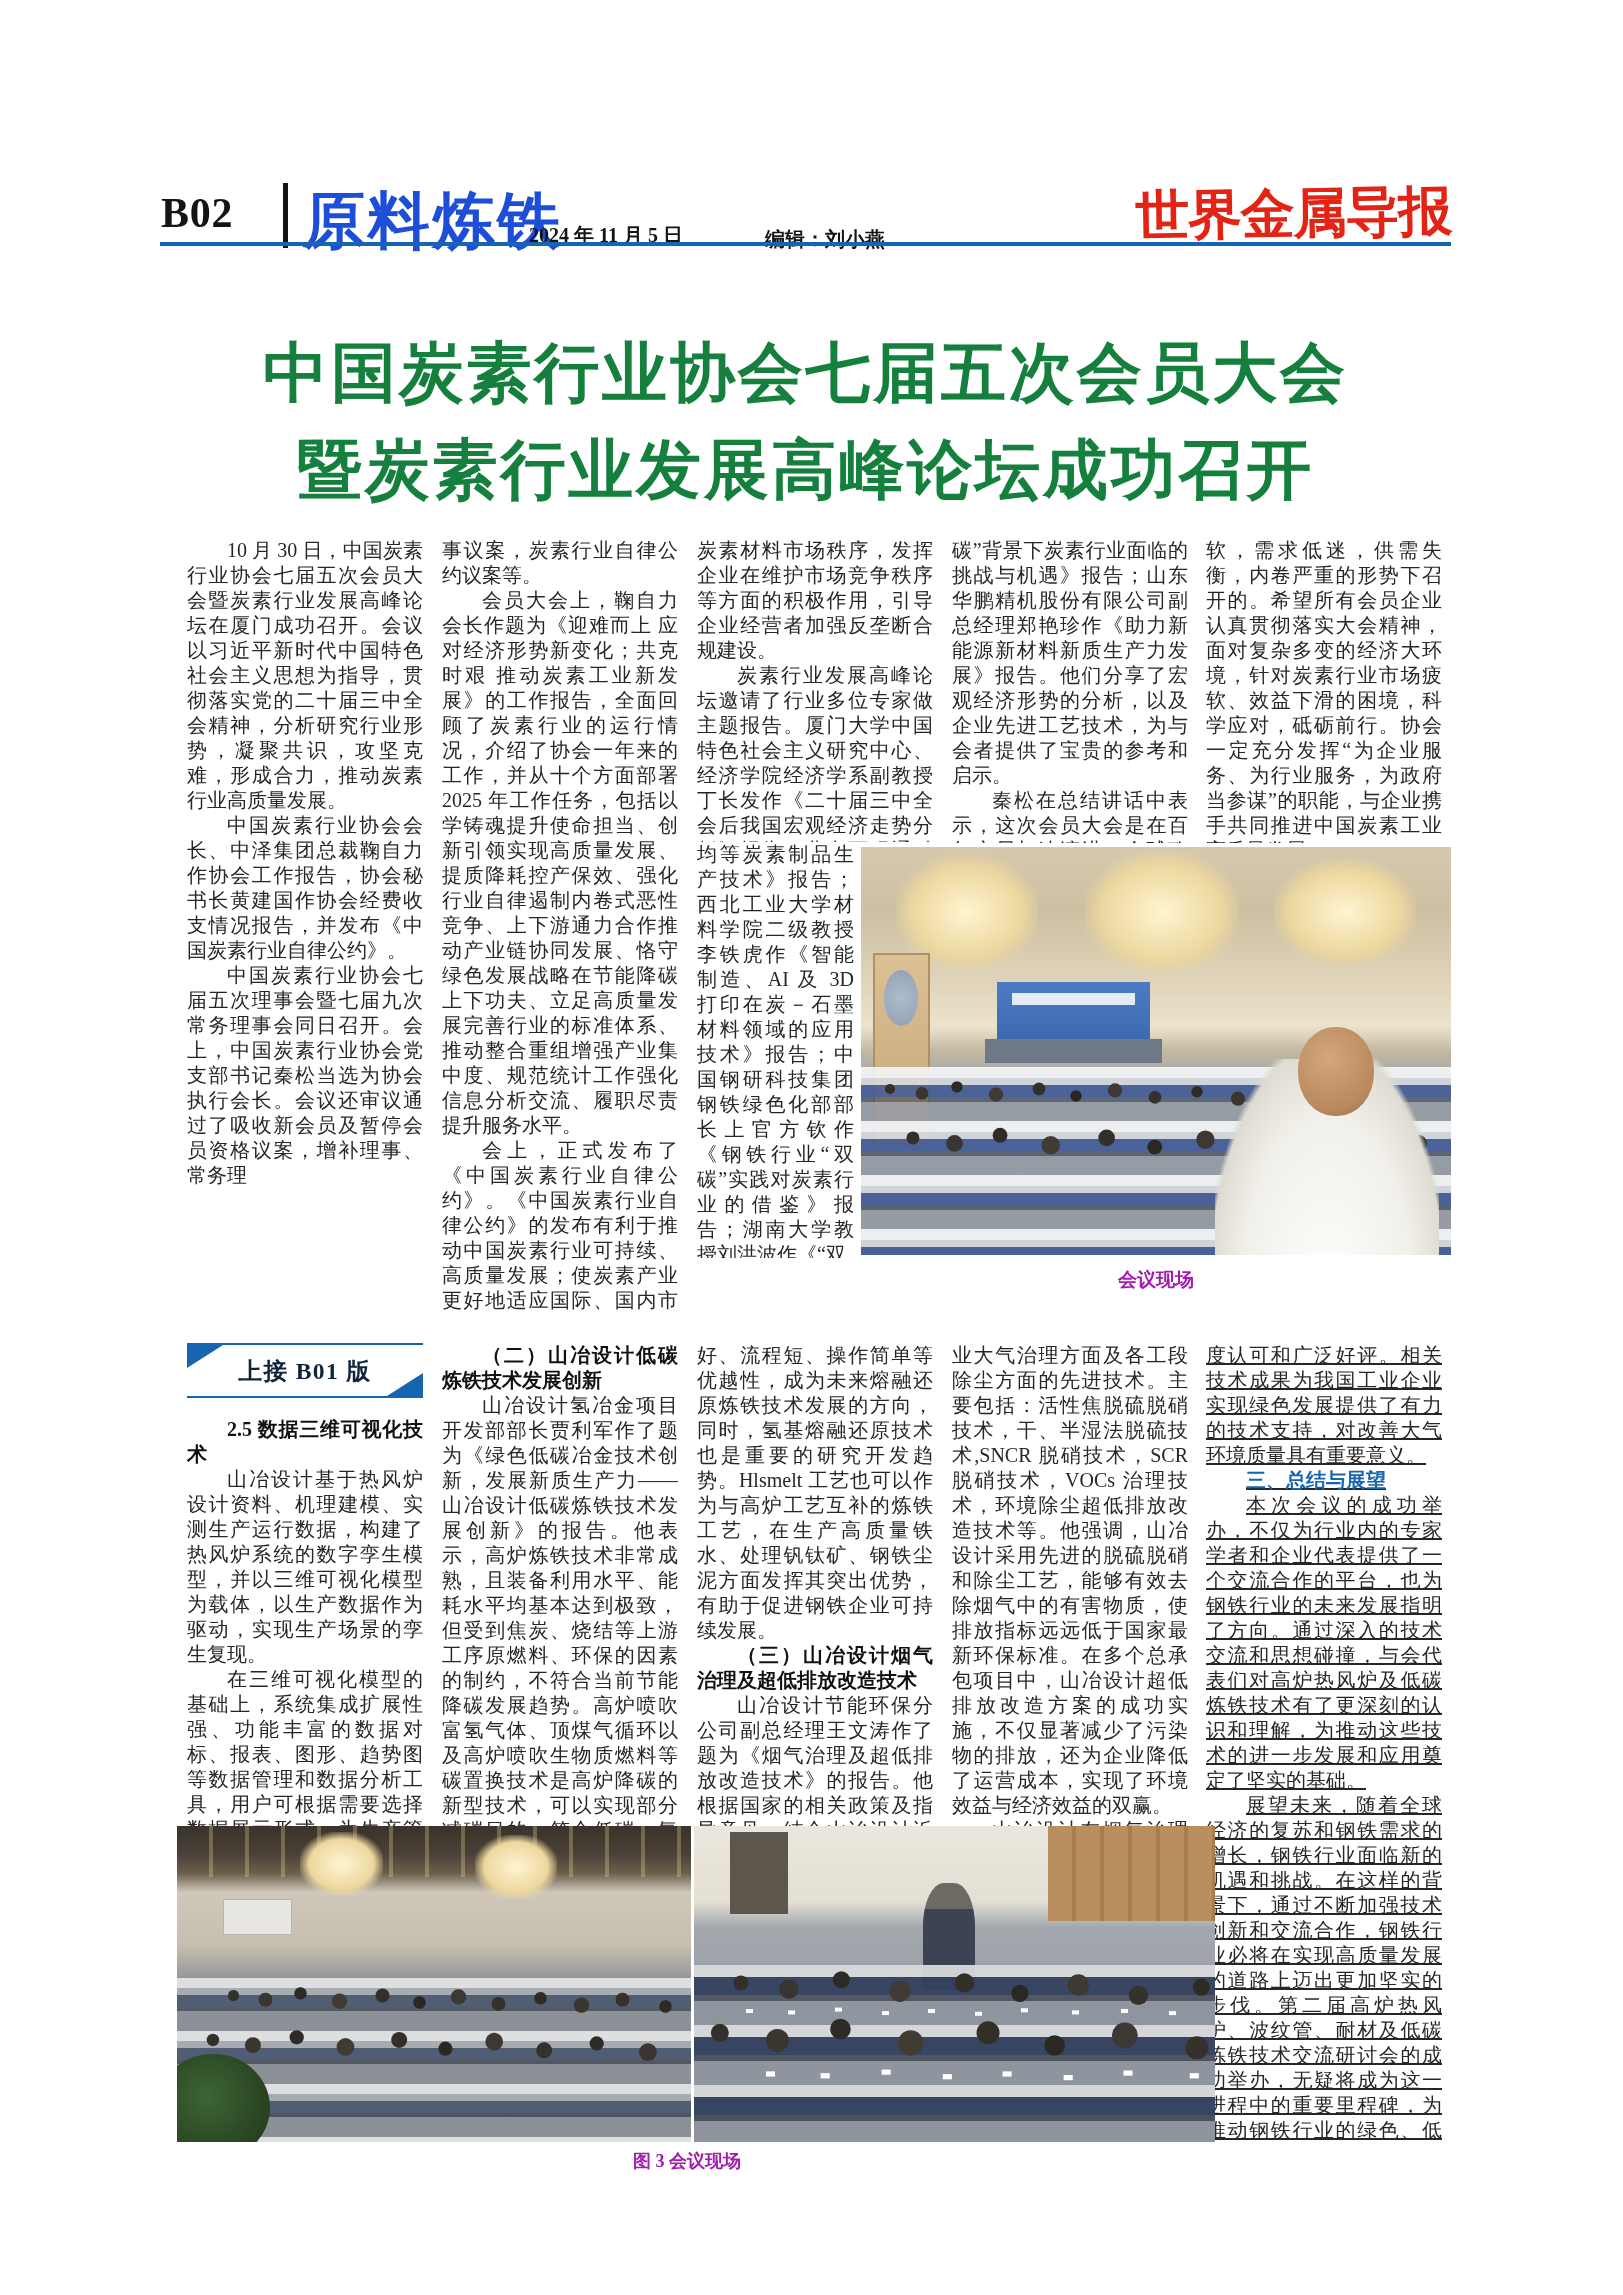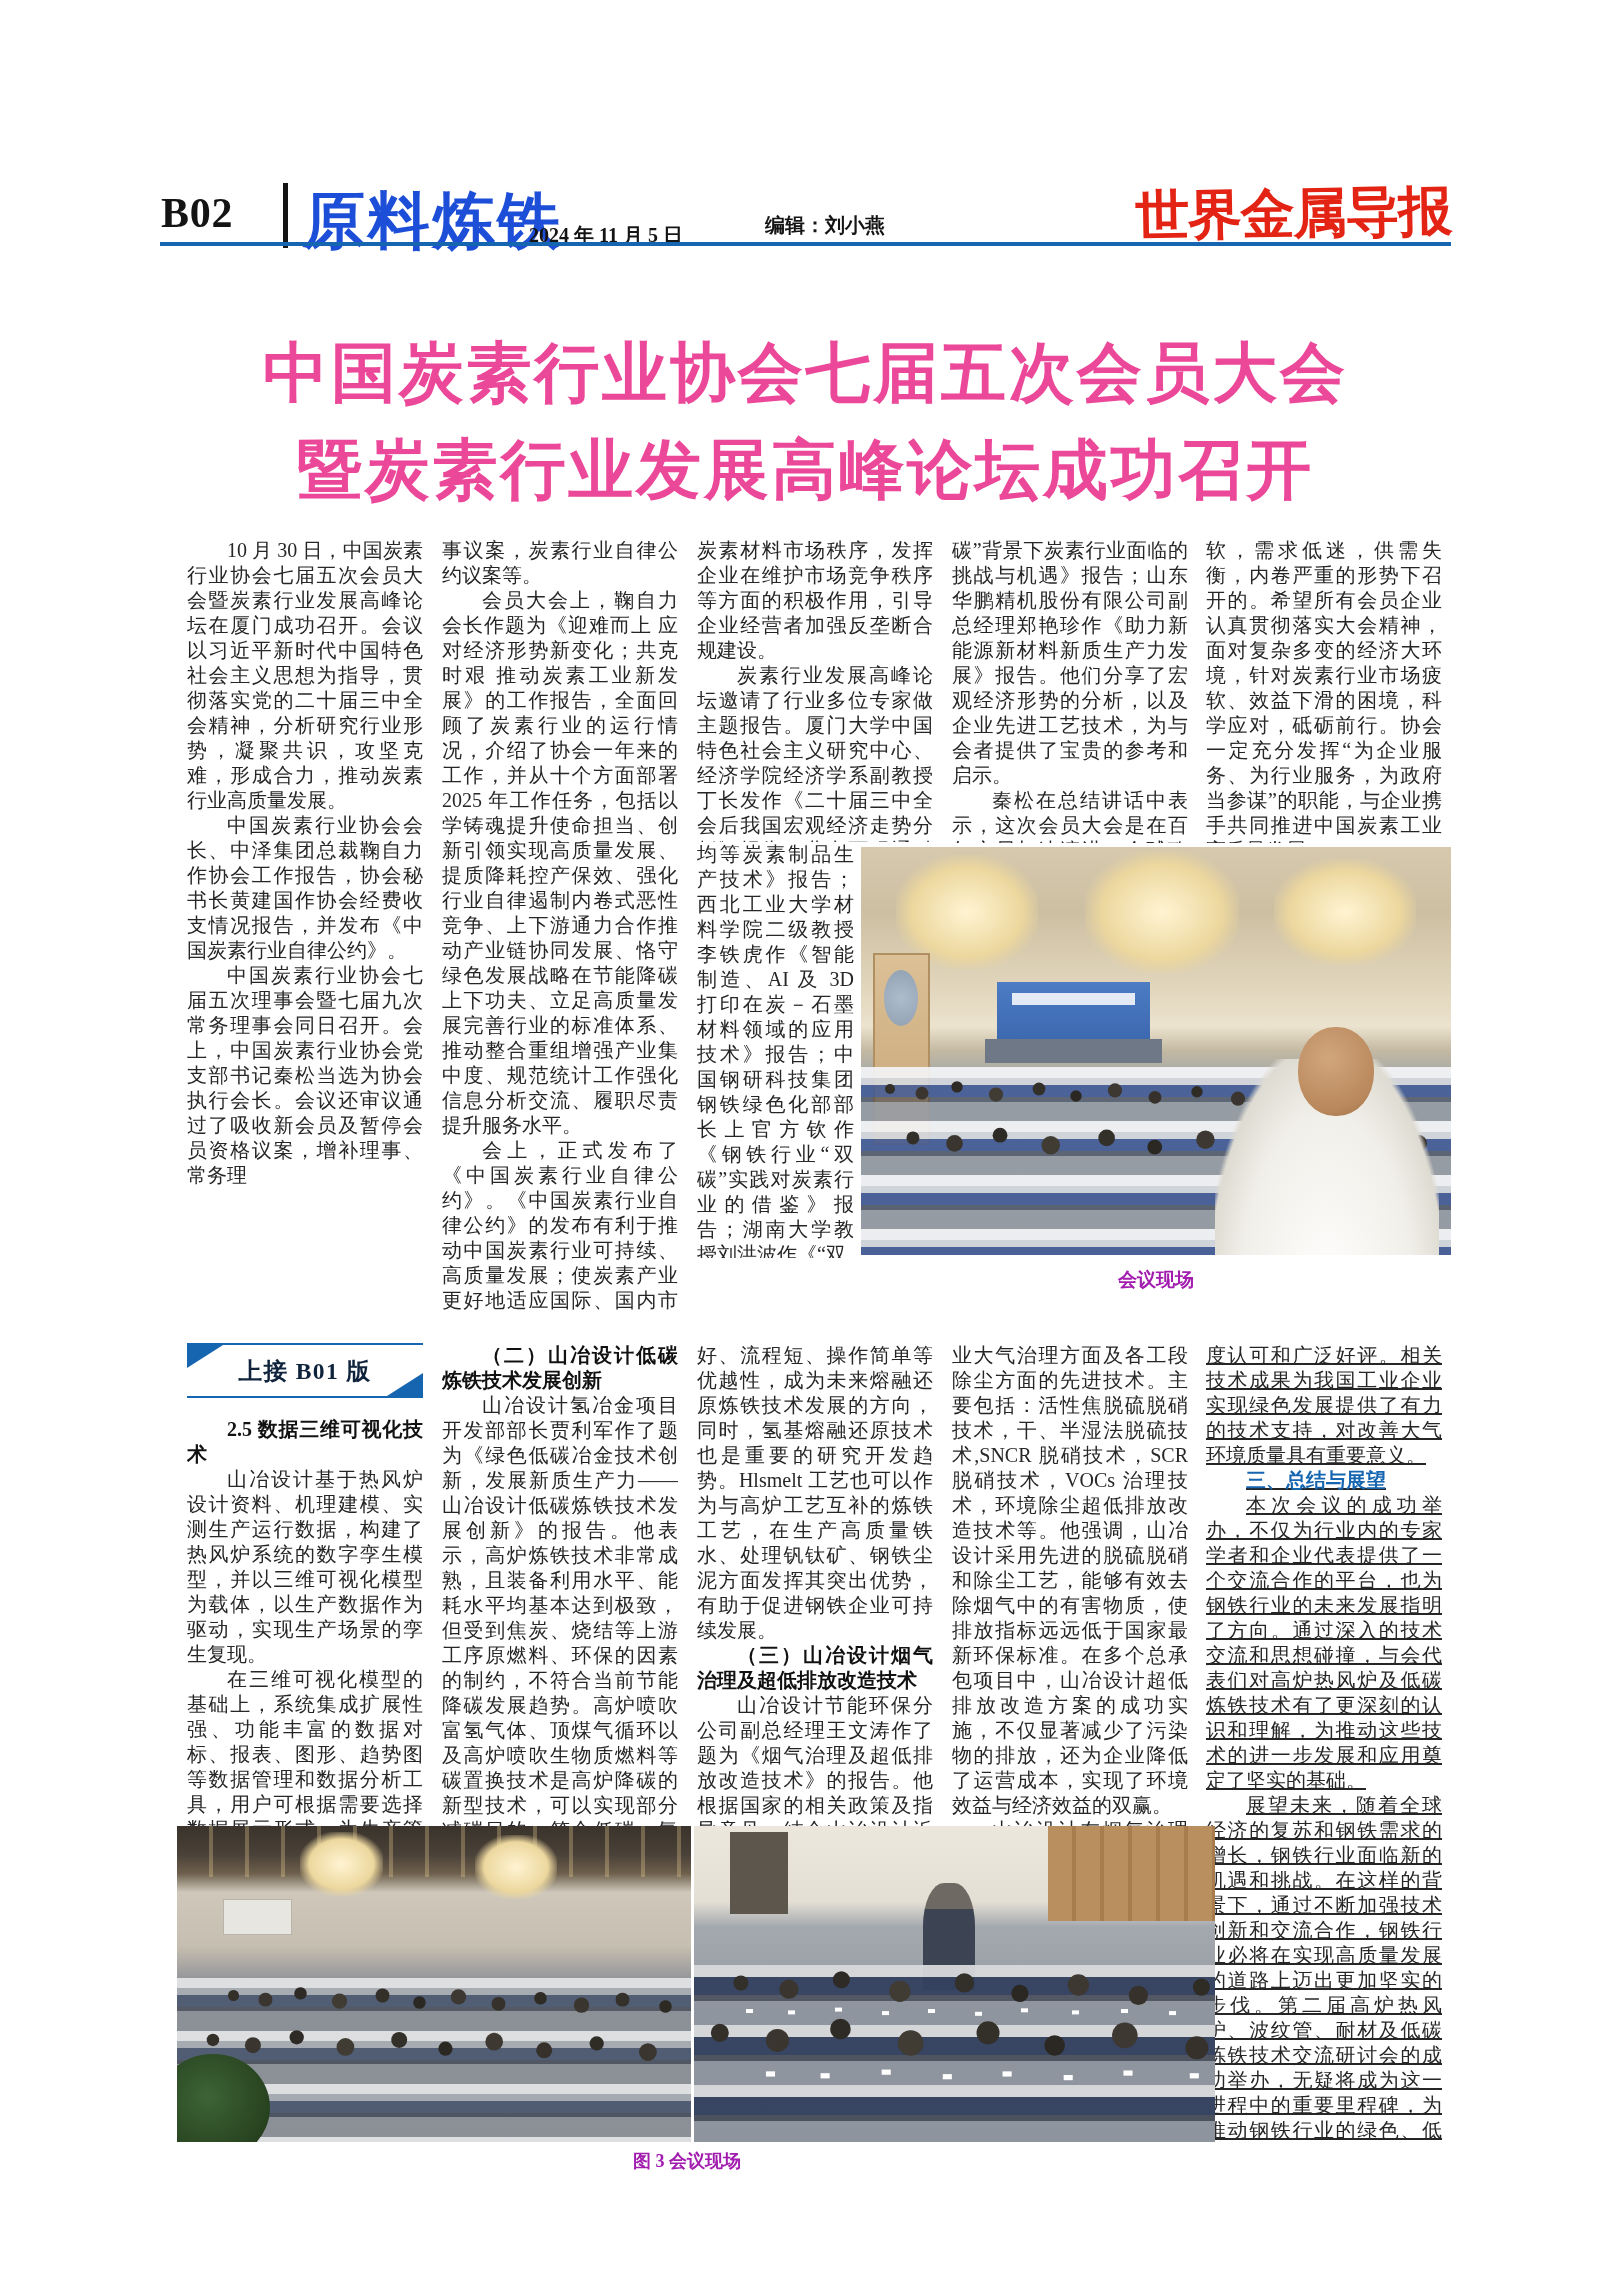--- a/index.html
+++ b/index.html
@@ -3,27 +3,27 @@
 <meta charset="utf-8">
 <style>
   html,body{margin:0;padding:0;background:#e9e9e9;}
   .page{position:relative;width:1624px;height:2295px;background:#ffffff;overflow:hidden;
         font-family:"Liberation Serif",serif;color:#222;}
   
   .m-pageno{position:absolute;left:161px;top:189px;font-size:42px;font-weight:900;color:#141414;letter-spacing:0.7px;}
   .m-div{position:absolute;left:283px;top:183px;width:4.9px;height:65px;background:#141414;}
   .m-section{position:absolute;left:303px;top:179px;font-size:62px;font-weight:900;color:#1d4ed8;letter-spacing:2.8px;}
   .m-date{position:absolute;left:529px;top:222px;font-size:20px;font-weight:700;color:#141414;}
-  .m-editor{position:absolute;left:765px;top:212px;font-size:20px;font-weight:700;color:#141414;}
+  .m-editor{position:absolute;left:765px;top:226px;font-size:20px;font-weight:700;color:#141414;}
   .m-logo{position:absolute;left:1104px;top:178px;width:347px;text-align:right;font-size:54px;font-weight:900;
           color:#e32313;letter-spacing:-1.4px;transform:rotate(-1deg);}
   .m-rule{position:absolute;left:160px;top:242px;width:1291px;height:4.2px;background:#1565b0;}
   
   .headline{position:absolute;left:160px;top:325px;width:1291px;text-align:center;
-            font-weight:900;color:#ec4899;font-size:65px;line-height:97px;letter-spacing:2.8px;}
+            font-weight:900;color:#15803d;font-size:65px;line-height:97px;letter-spacing:2.8px;}
   
   .col{position:absolute;width:236px;font-size:20px;line-height:25px;text-align:justify;
        color:#262626;overflow:hidden;}
   .col p{margin:0;text-indent:2em;}
   .col p.cont{text-indent:0;}
   .col p.byline{text-indent:0;text-align:right;padding-right:4.2px;font-weight:700;}
   .col p.sub-h{font-weight:700;color:#111;}
   .col p.blue-h{font-weight:700;color:#1565b0;font-family:"Liberation Sans",sans-serif;}
   
   .photo{position:absolute;overflow:hidden;background:#9aa0a8;}

